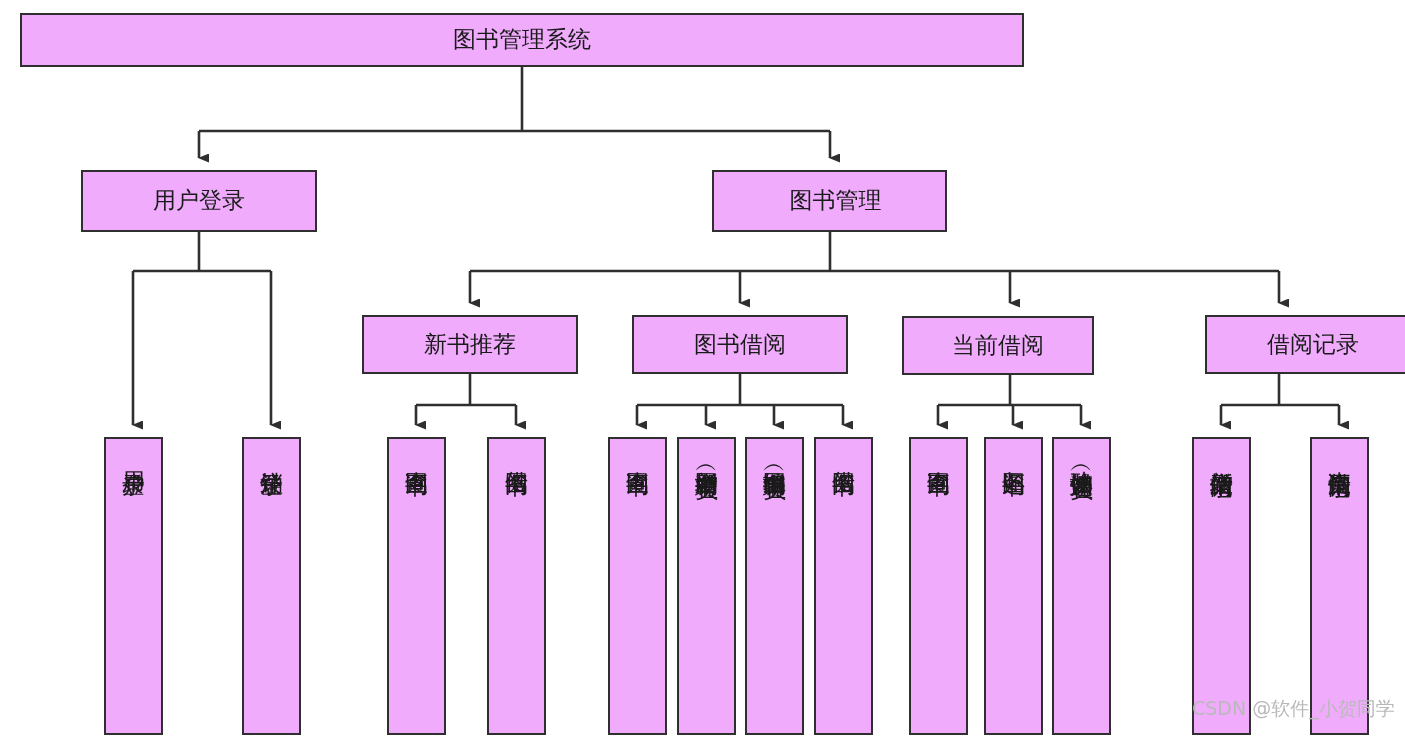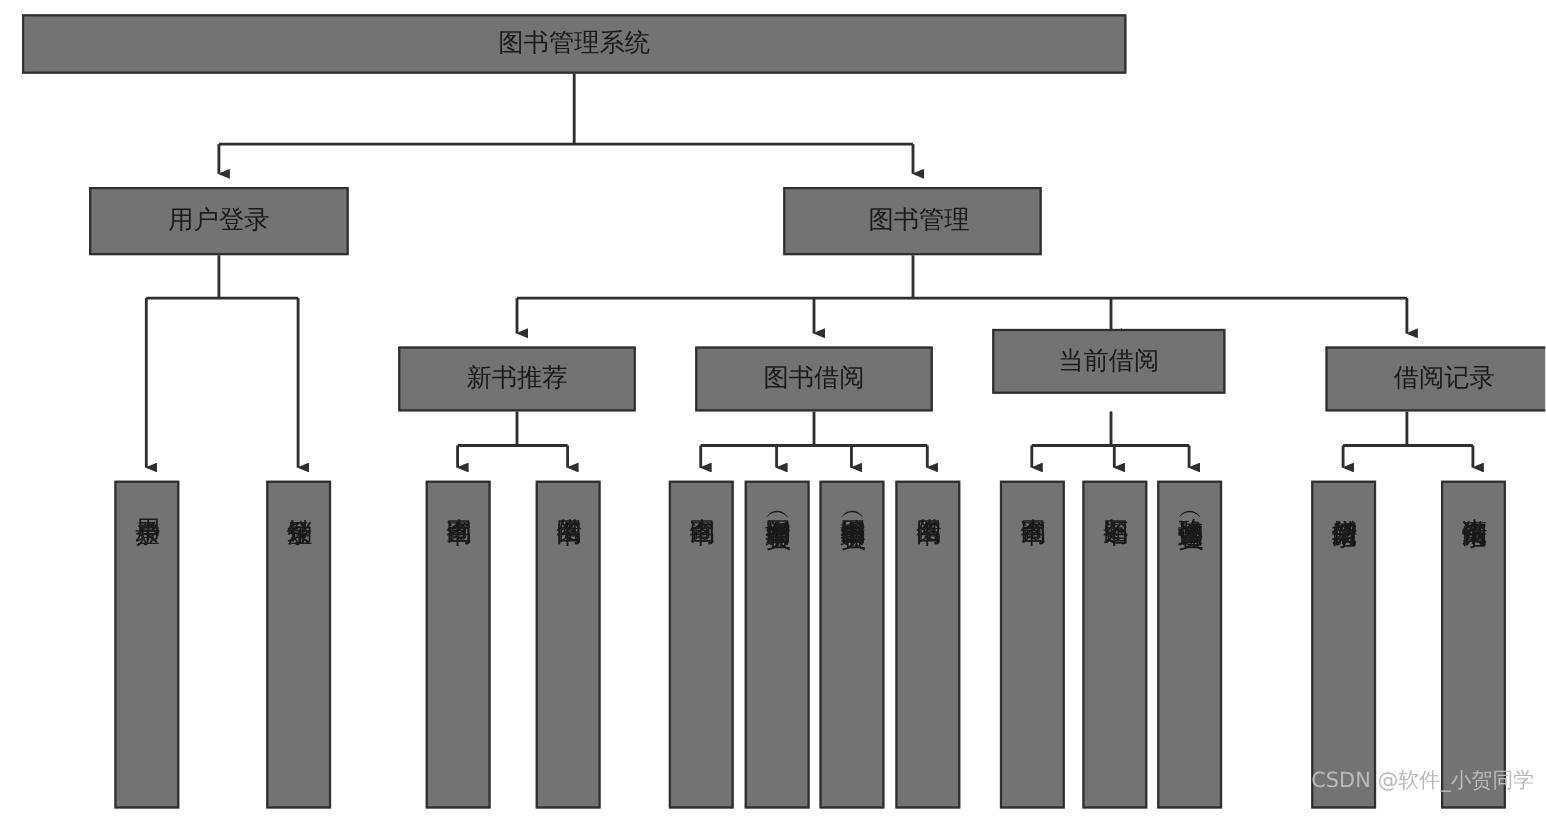--- a/index.html
+++ b/index.html
@@ -21,21 +21,21 @@
   #diagram-svg {
     position: absolute;
     left: 0;
     top: 0;
     width: 1405px;
     height: 747px;
   }
   .node {
     position: absolute;
     box-sizing: border-box;
-    background: #737373;
+    background: #f0abfc;
     border: 2px solid #2f2f2f;
     display: flex;
     align-items: center;
     justify-content: center;
     color: #1a1a1a;
     z-index: 3;
   }
   .node-label {
     display: block;
     text-align: center;
@@ -133,21 +133,21 @@
   <div class="node level2" style="left:712px; top:170px; width:235px; height:62px;padding-left:12px;">
     <span class="node-label">图书管理</span>
   </div>
 
   <div class="node level3" style="left:362px; top:315px; width:216px; height:59px;">
     <span class="node-label">新书推荐</span>
   </div>
   <div class="node level3" style="left:632px; top:315px; width:216px; height:59px;">
     <span class="node-label">图书借阅</span>
   </div>
-  <div class="node level3" style="left:902px; top:299px; width:212px; height:59px;">
+  <div class="node level3" style="left:902px; top:316px; width:192px; height:59px;">
     <span class="node-label">当前借阅</span>
   </div>
   <div class="node level3" style="left:1205px; top:315px; width:216px; height:59px;">
     <span class="node-label">借阅记录</span>
   </div>
 
   <div class="node leaf" style="left:104px; top:437px; width:59px; height:298px;">
     <span class="node-label">用户登录</span>
   </div>
   <div class="node leaf" style="left:242px; top:437px; width:59px; height:298px;">

